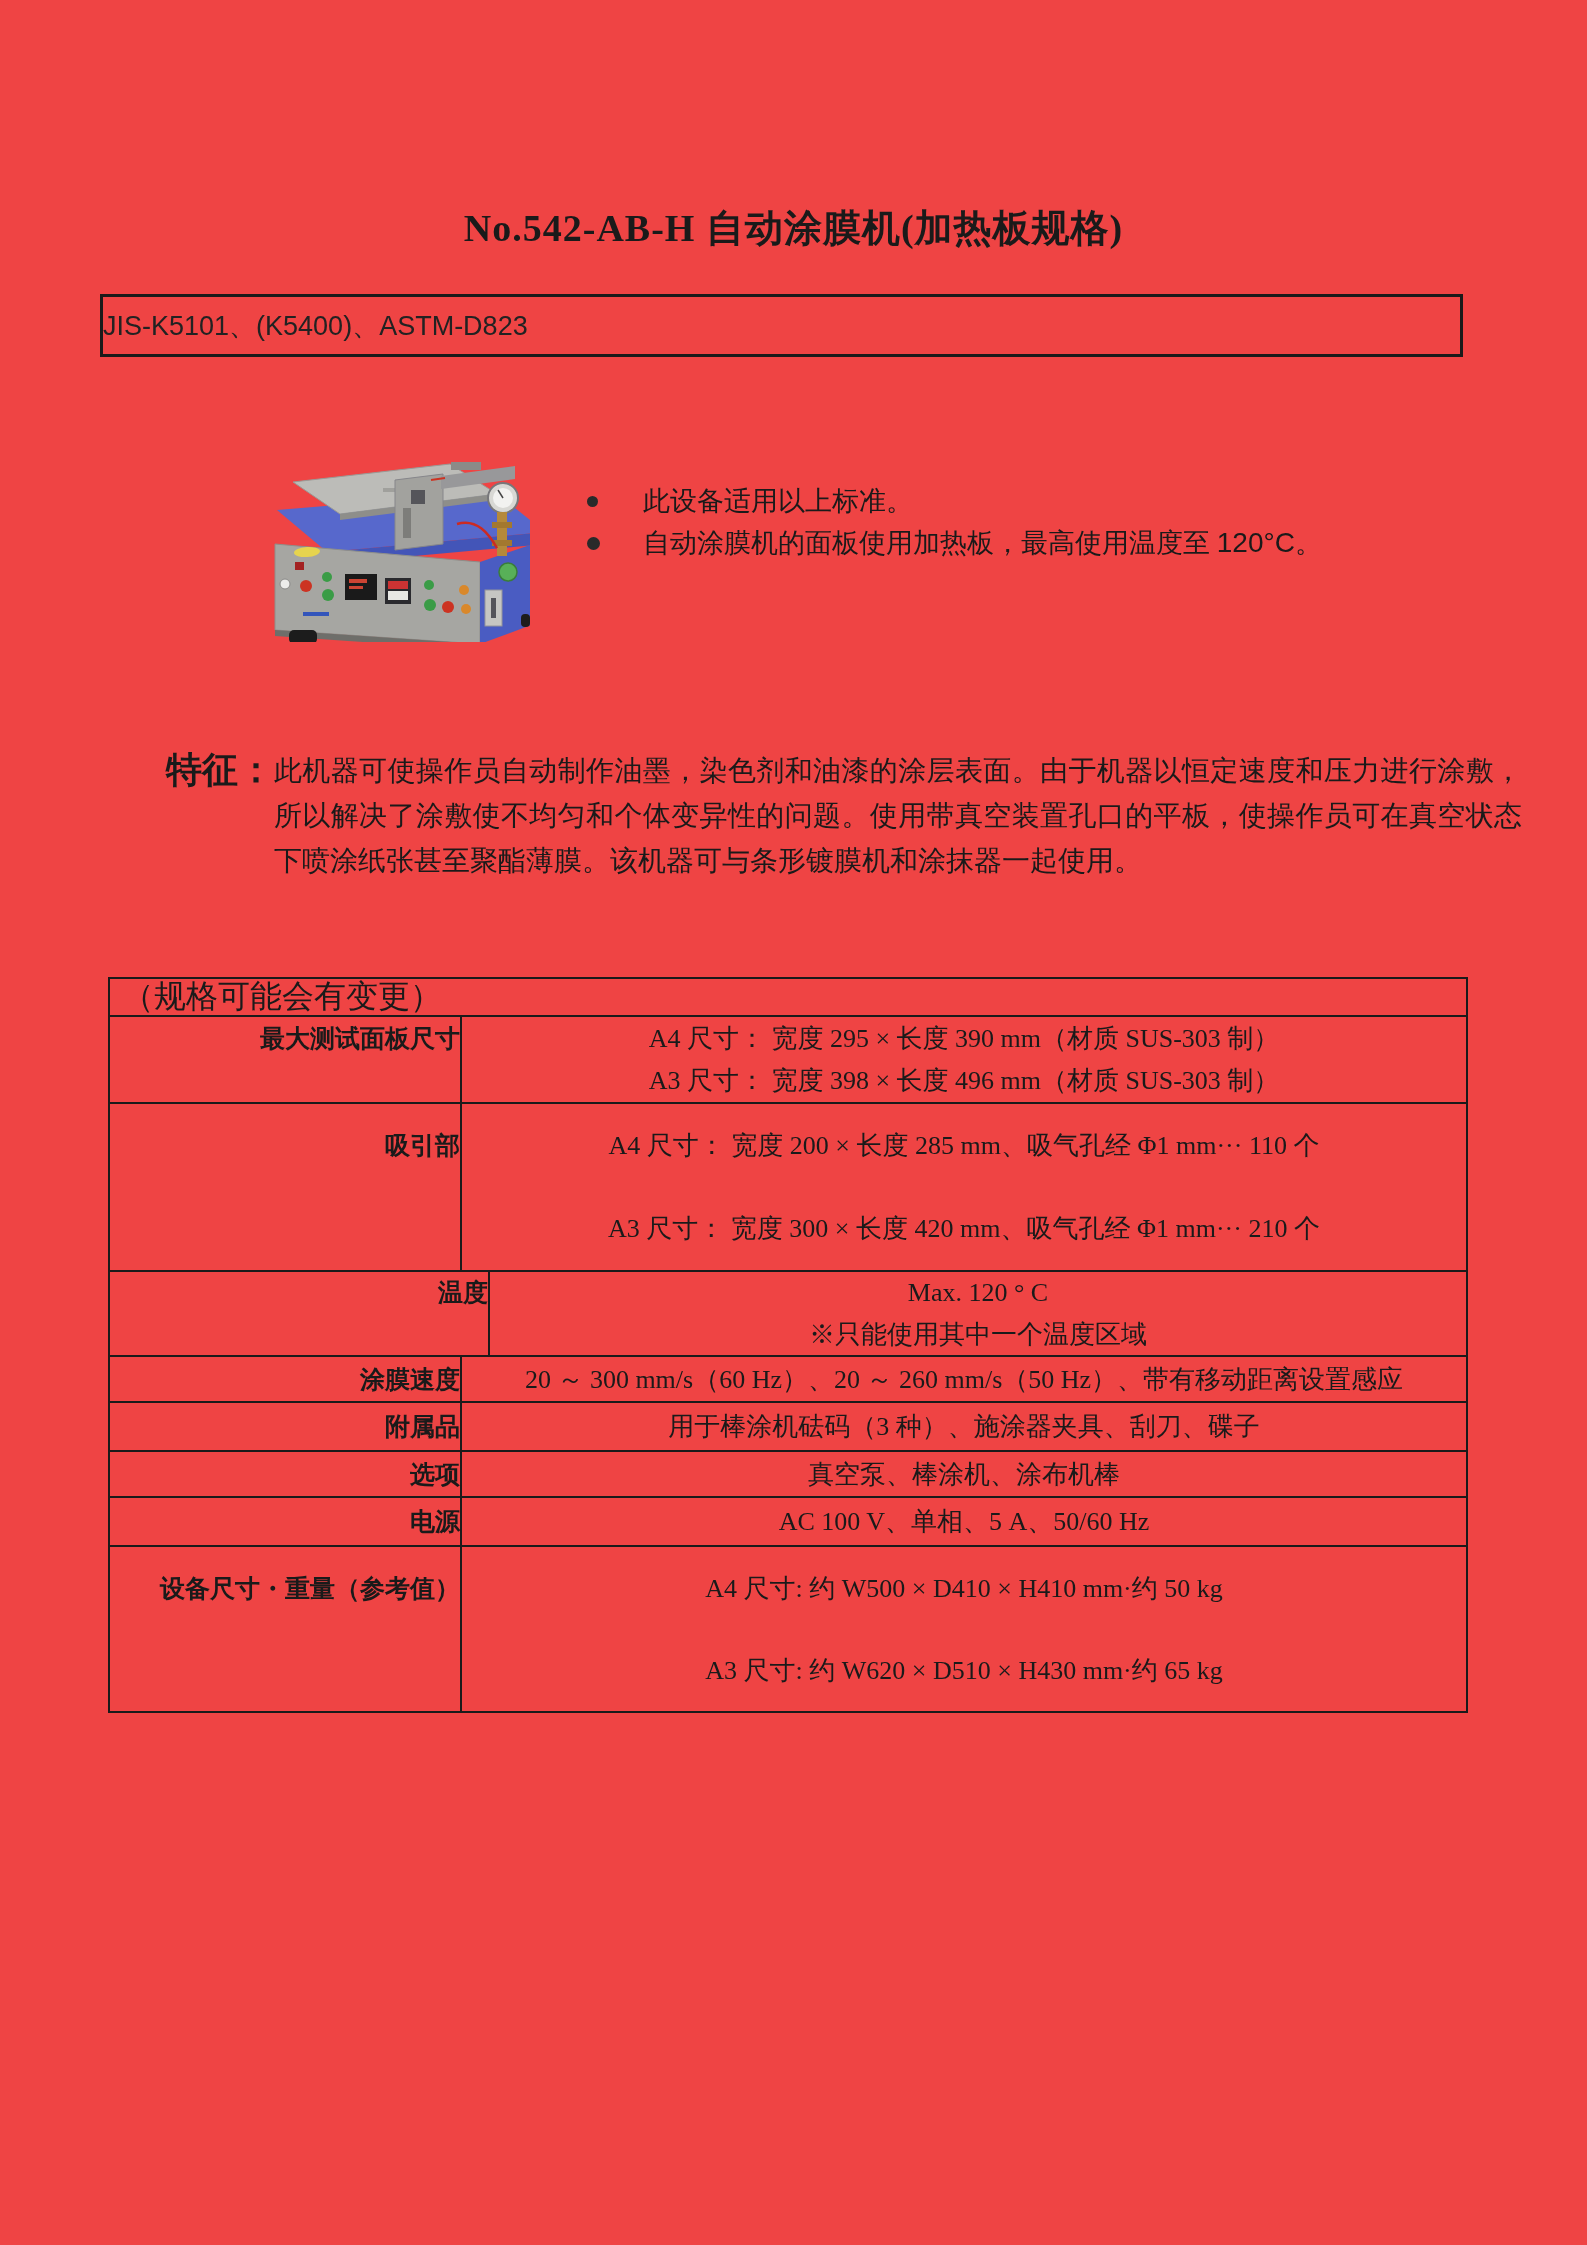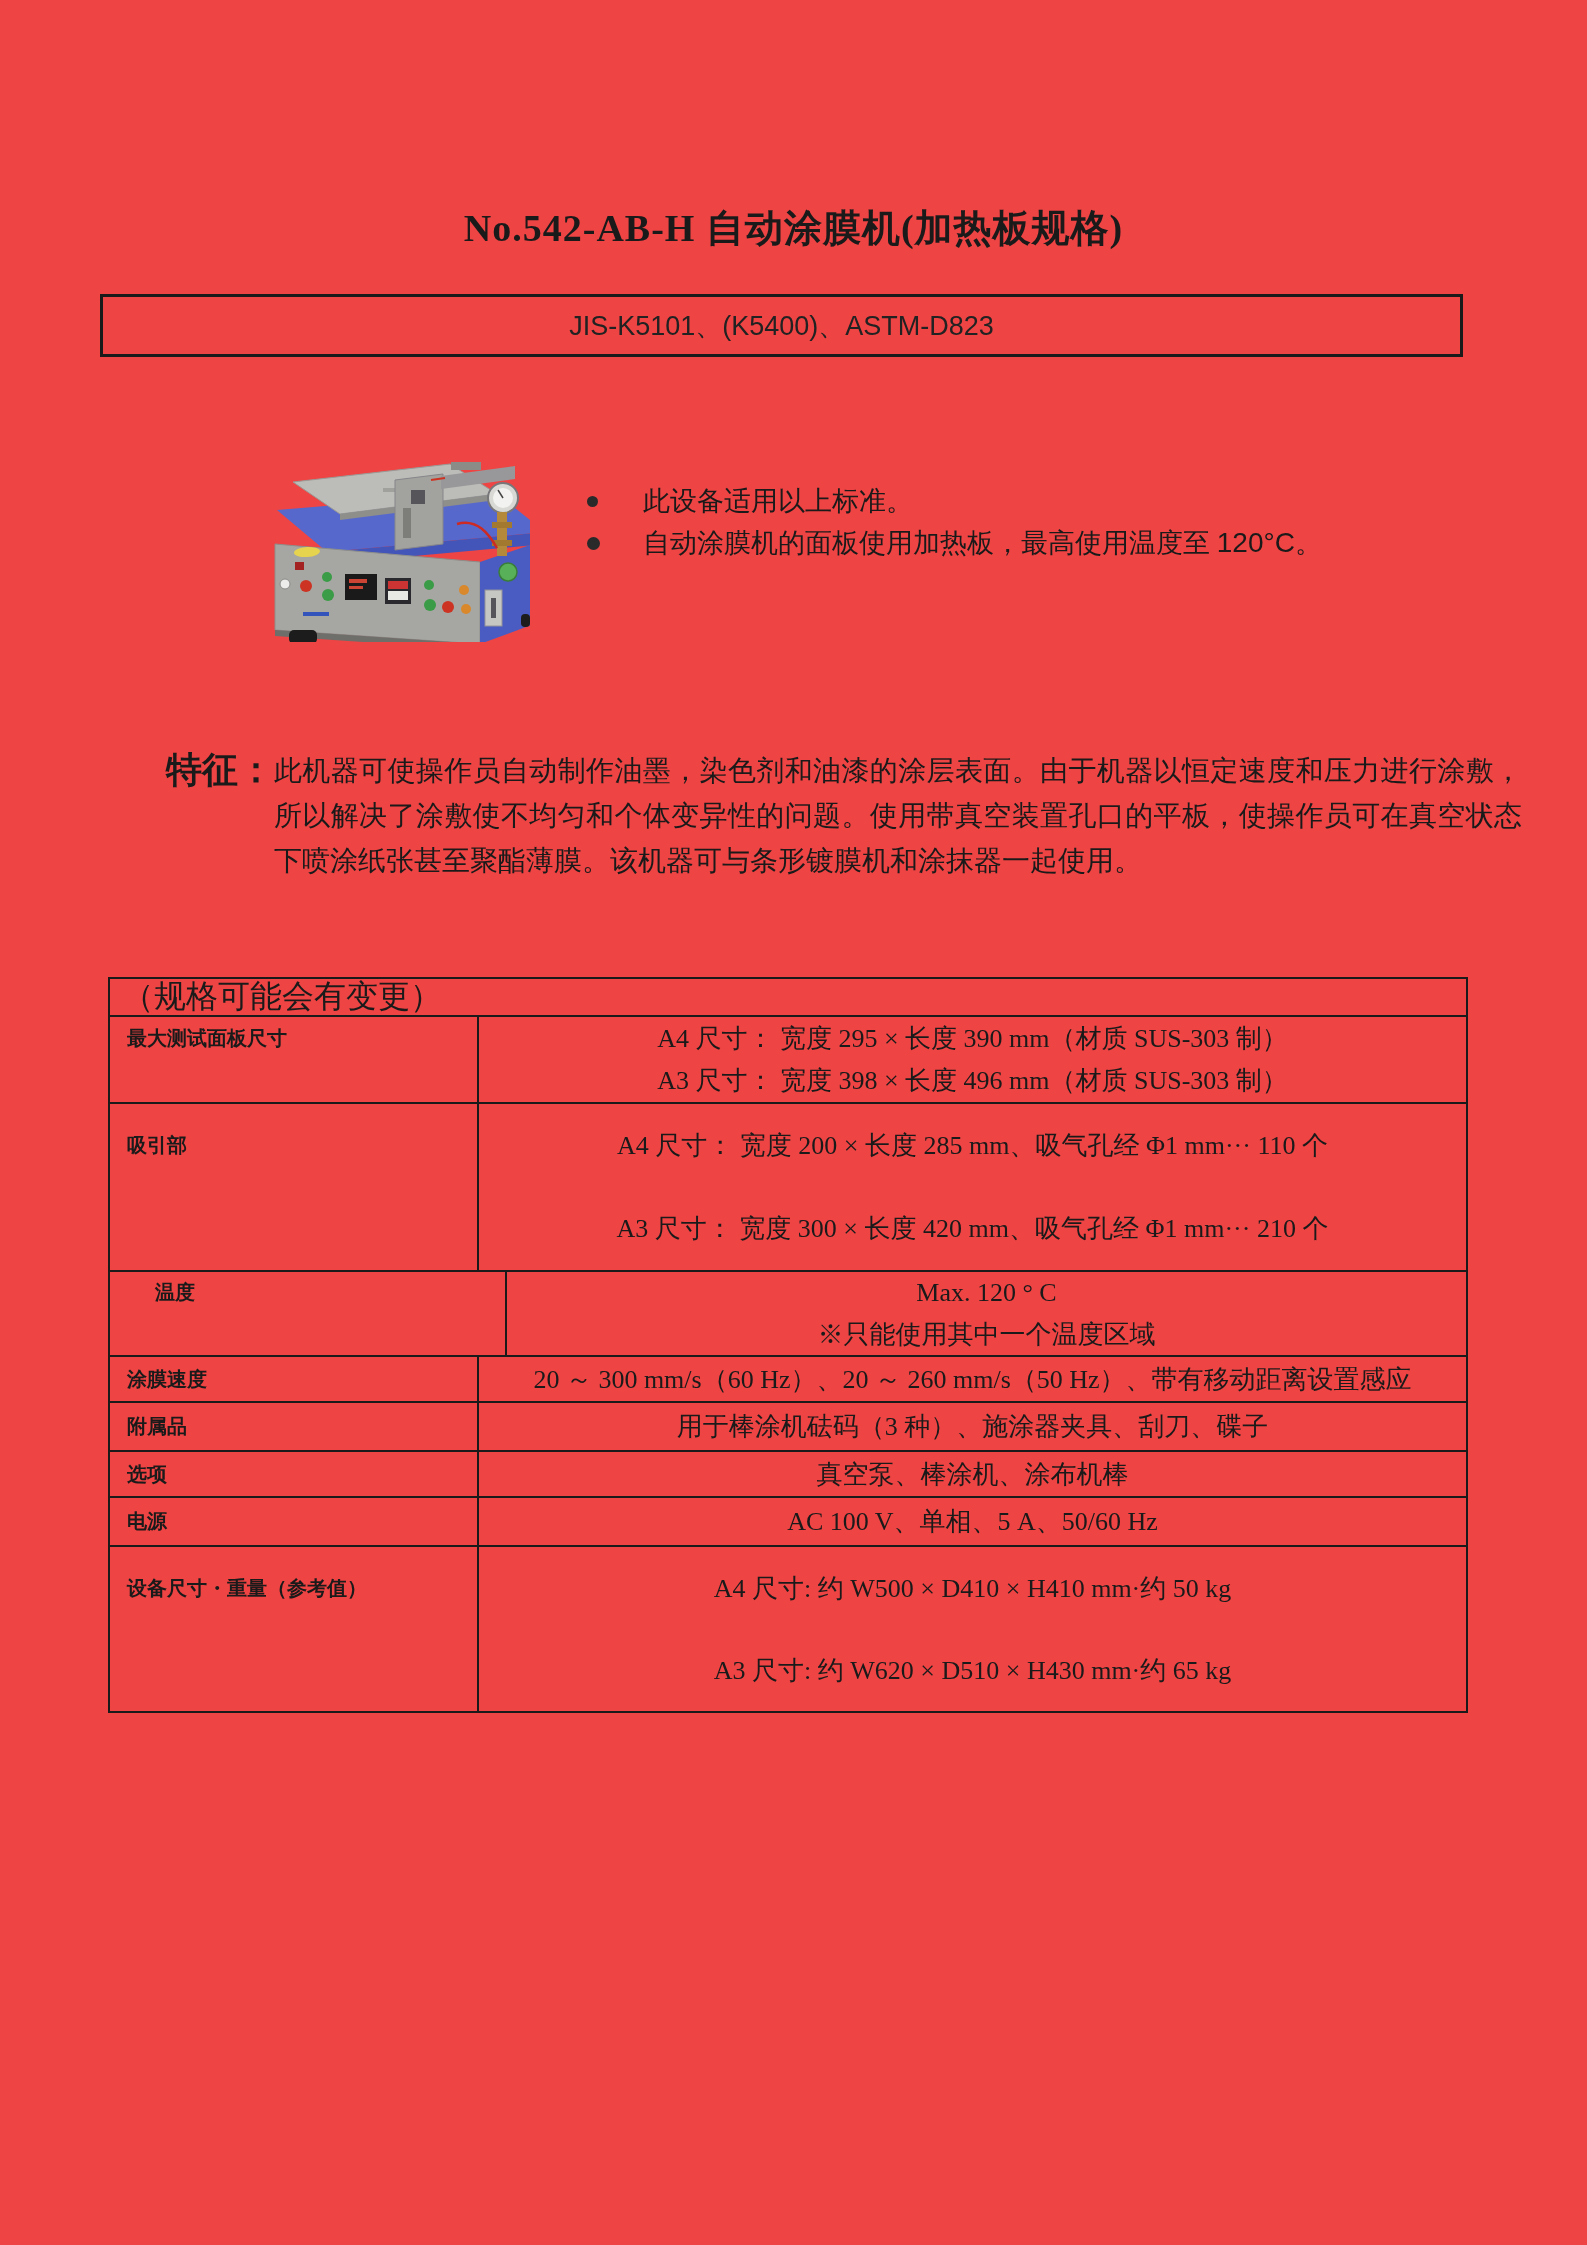--- a/index.html
+++ b/index.html
@@ -6,21 +6,21 @@
   .page{position:relative;width:1587px;height:2245px;background:#ef4444;overflow:hidden;
         font-family:"Liberation Serif","DejaVu Serif",serif;color:#1a1a1a;}
   .abs{position:absolute;}
 
   
   .title{top:204px;left:0;width:1587px;text-align:center;font-size:38px;font-weight:bold;
          line-height:48px;letter-spacing:1px;}
 
   
   .std-box{top:294px;left:100px;width:1363px;height:63px;border:3px solid #1a1a1a;
-           box-sizing:border-box;display:flex;align-items:center;justify-content:center;}
+           box-sizing:border-box;display:flex;align-items:center;}
   .std-box span{font-family:"Liberation Sans","DejaVu Sans",sans-serif;font-size:27px;color:#222;}
 
   
   .machine{top:452px;left:245px;width:285px;height:190px;}
 
   
   .bullets{top:484px;left:587px;}
   .bullet-row{display:flex;align-items:center;height:34px;}
   .bullet-row + .bullet-row{margin-top:8px;}
   .dot{background:#2a2a2a;border-radius:50%;flex:0 0 auto;margin-right:45px;}
@@ -33,22 +33,22 @@
   .features{top:748px;left:166px;width:1356px;display:flex;align-items:flex-start;}
   .feat-label{font-weight:bold;font-size:36px;line-height:45px;flex:0 0 82px;white-space:nowrap;}
   .feat-text{font-size:28px;line-height:45px;width:1274px;text-align:justify;}
 
   
   .spec-table{top:977px;left:108px;width:1360px;border:2px solid #1a1a1a;box-sizing:border-box;}
   .t-note{height:36px;box-sizing:border-box;display:flex;align-items:center;
           padding-left:12px;font-size:32px;}
   .t-row{display:flex;border-top:2px solid #1a1a1a;box-sizing:border-box;}
   .t-label{flex:0 0 352px;border-right:2px solid #1a1a1a;box-sizing:border-box;
-           display:flex;flex-direction:column;justify-content:space-around;align-items:flex-start;
-           font-weight:bold;font-size:20px;text-align:center;margin-left:17px;}
+           display:flex;flex-direction:column;justify-content:space-around;align-items:flex-end;
+           font-weight:bold;font-size:25px;text-align:center;}
   .t-value{flex:1 1 auto;display:flex;flex-direction:column;justify-content:space-around;
            align-items:center;font-size:26px;}
   .line{min-height:34px;display:flex;align-items:center;justify-content:center;white-space:nowrap;}
   .spacer{min-height:34px;}
   .h87{height:87px;} .h168{height:168px;} .h85{height:85px;padding-left:28px;} .h42{height:46px;}
   .h43{height:49px;} .h166{height:166px;}
 </style>
 </head>
 <body>
 

